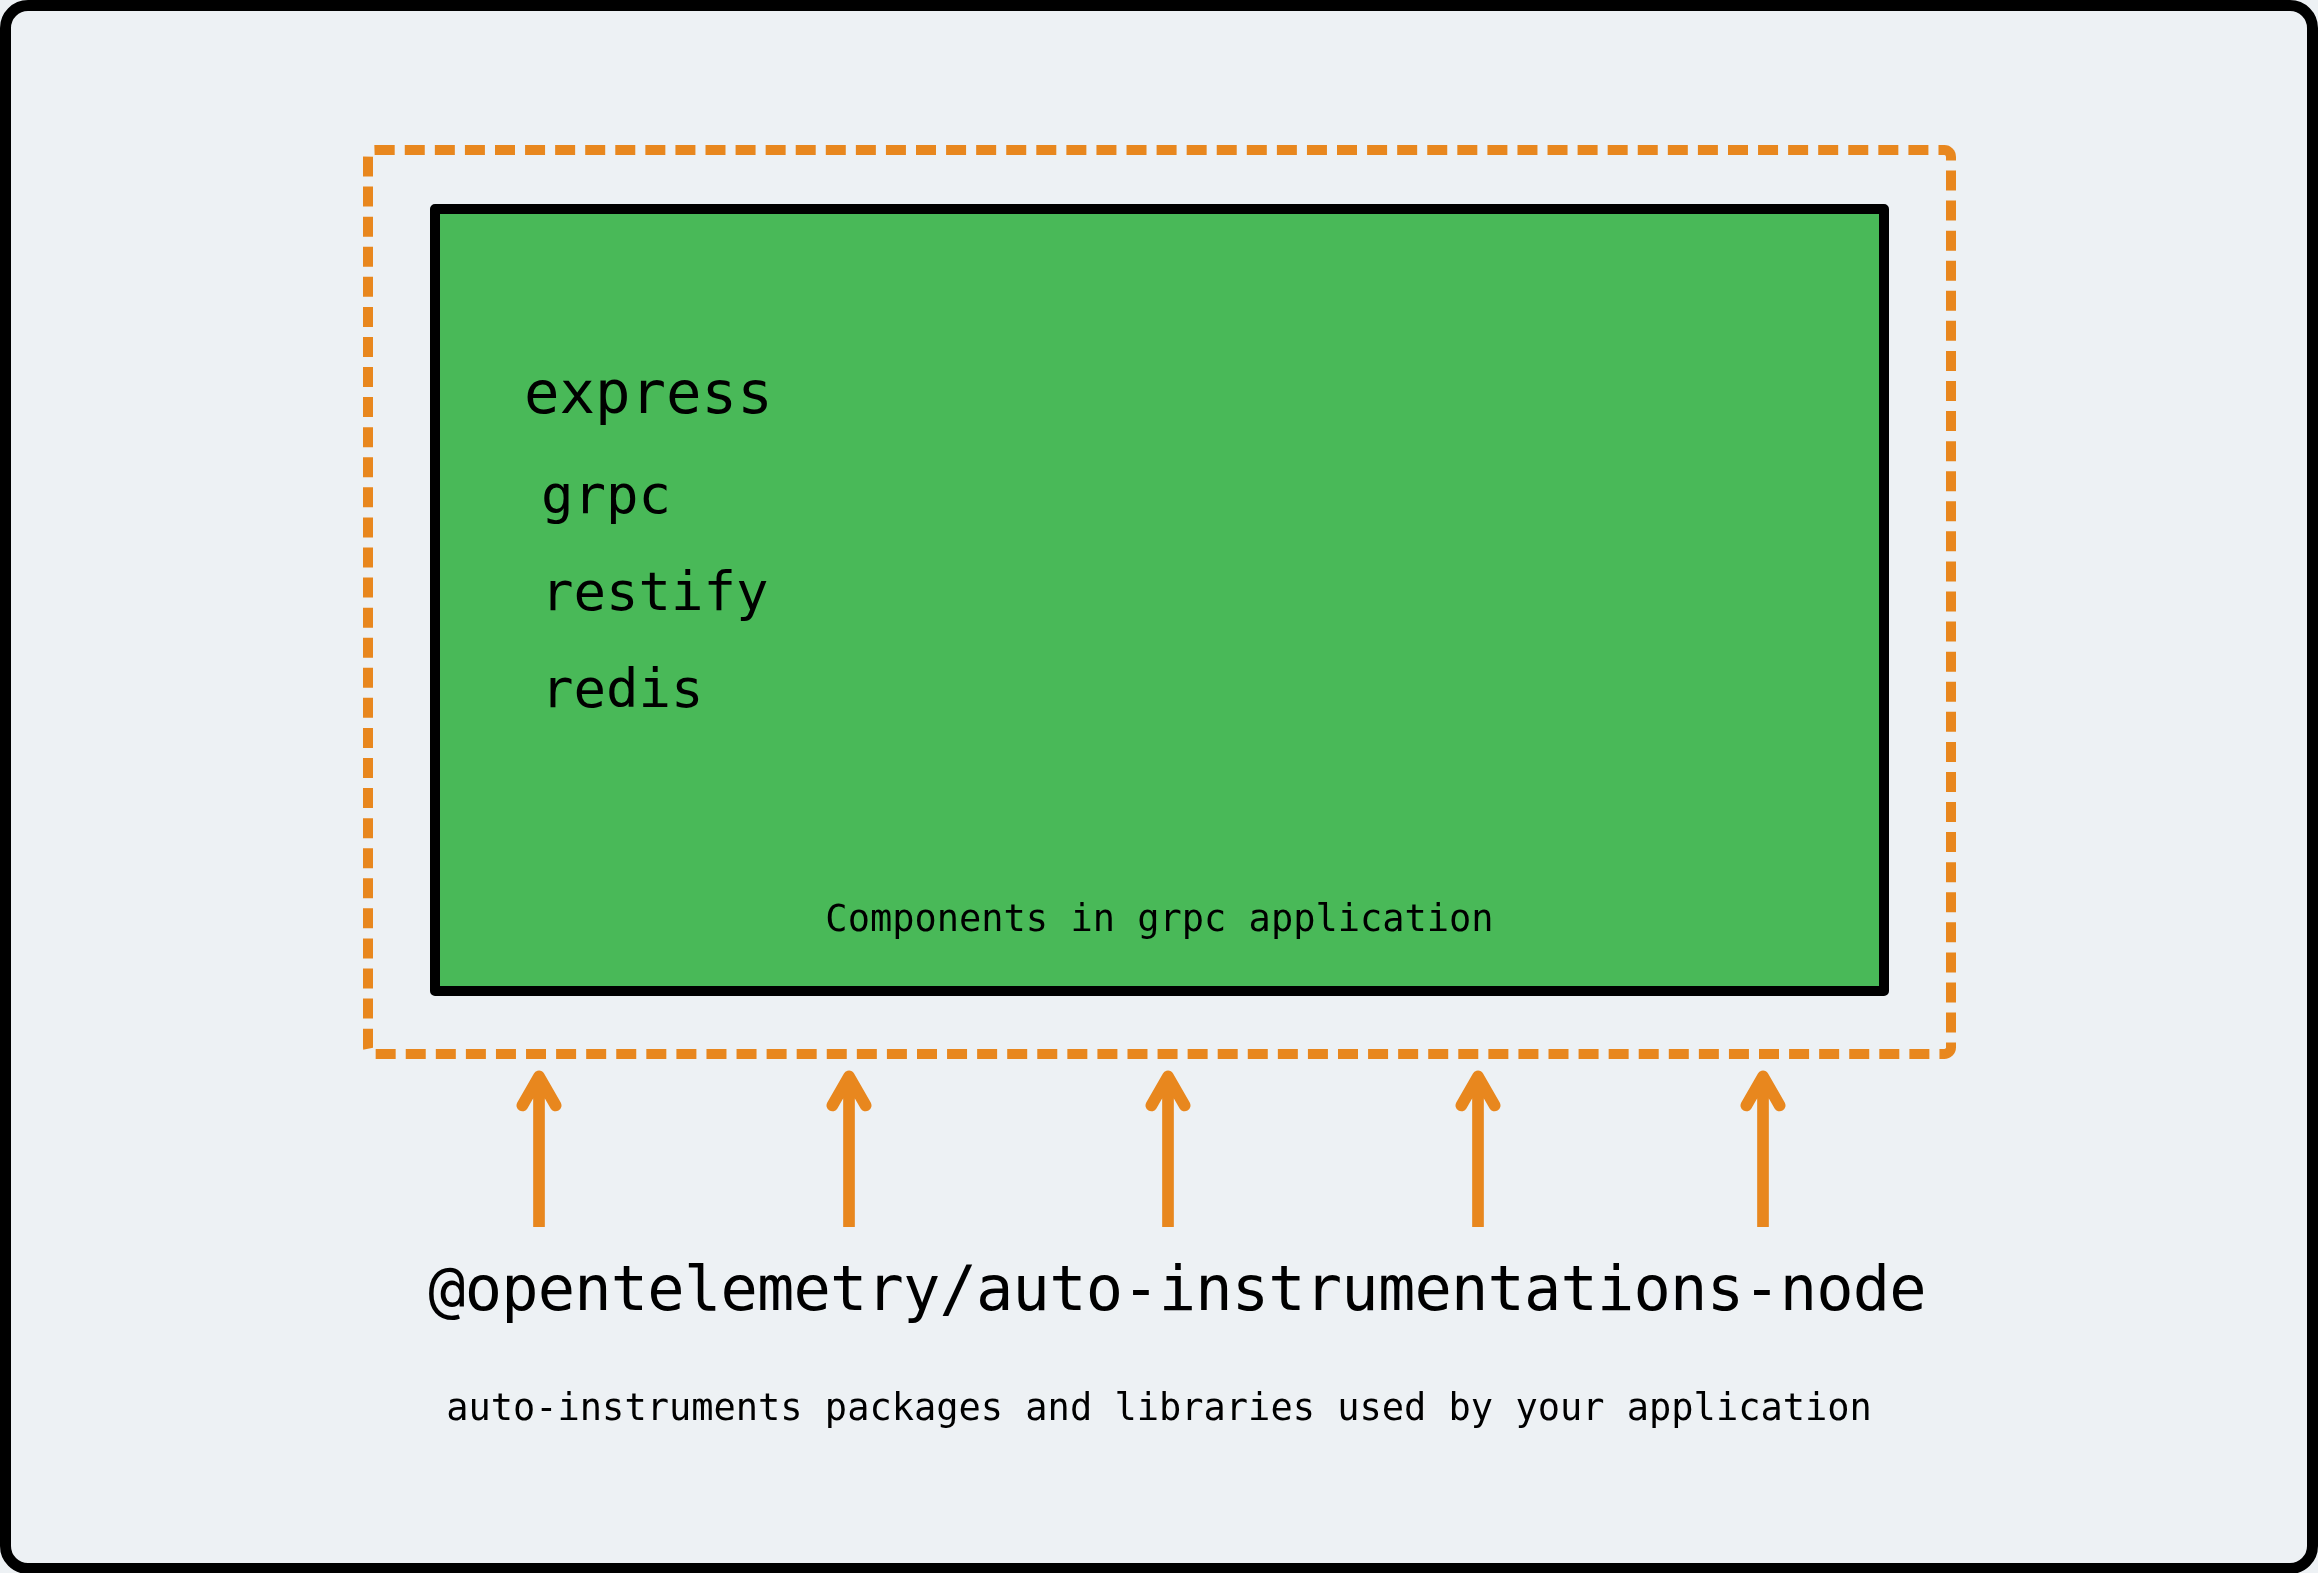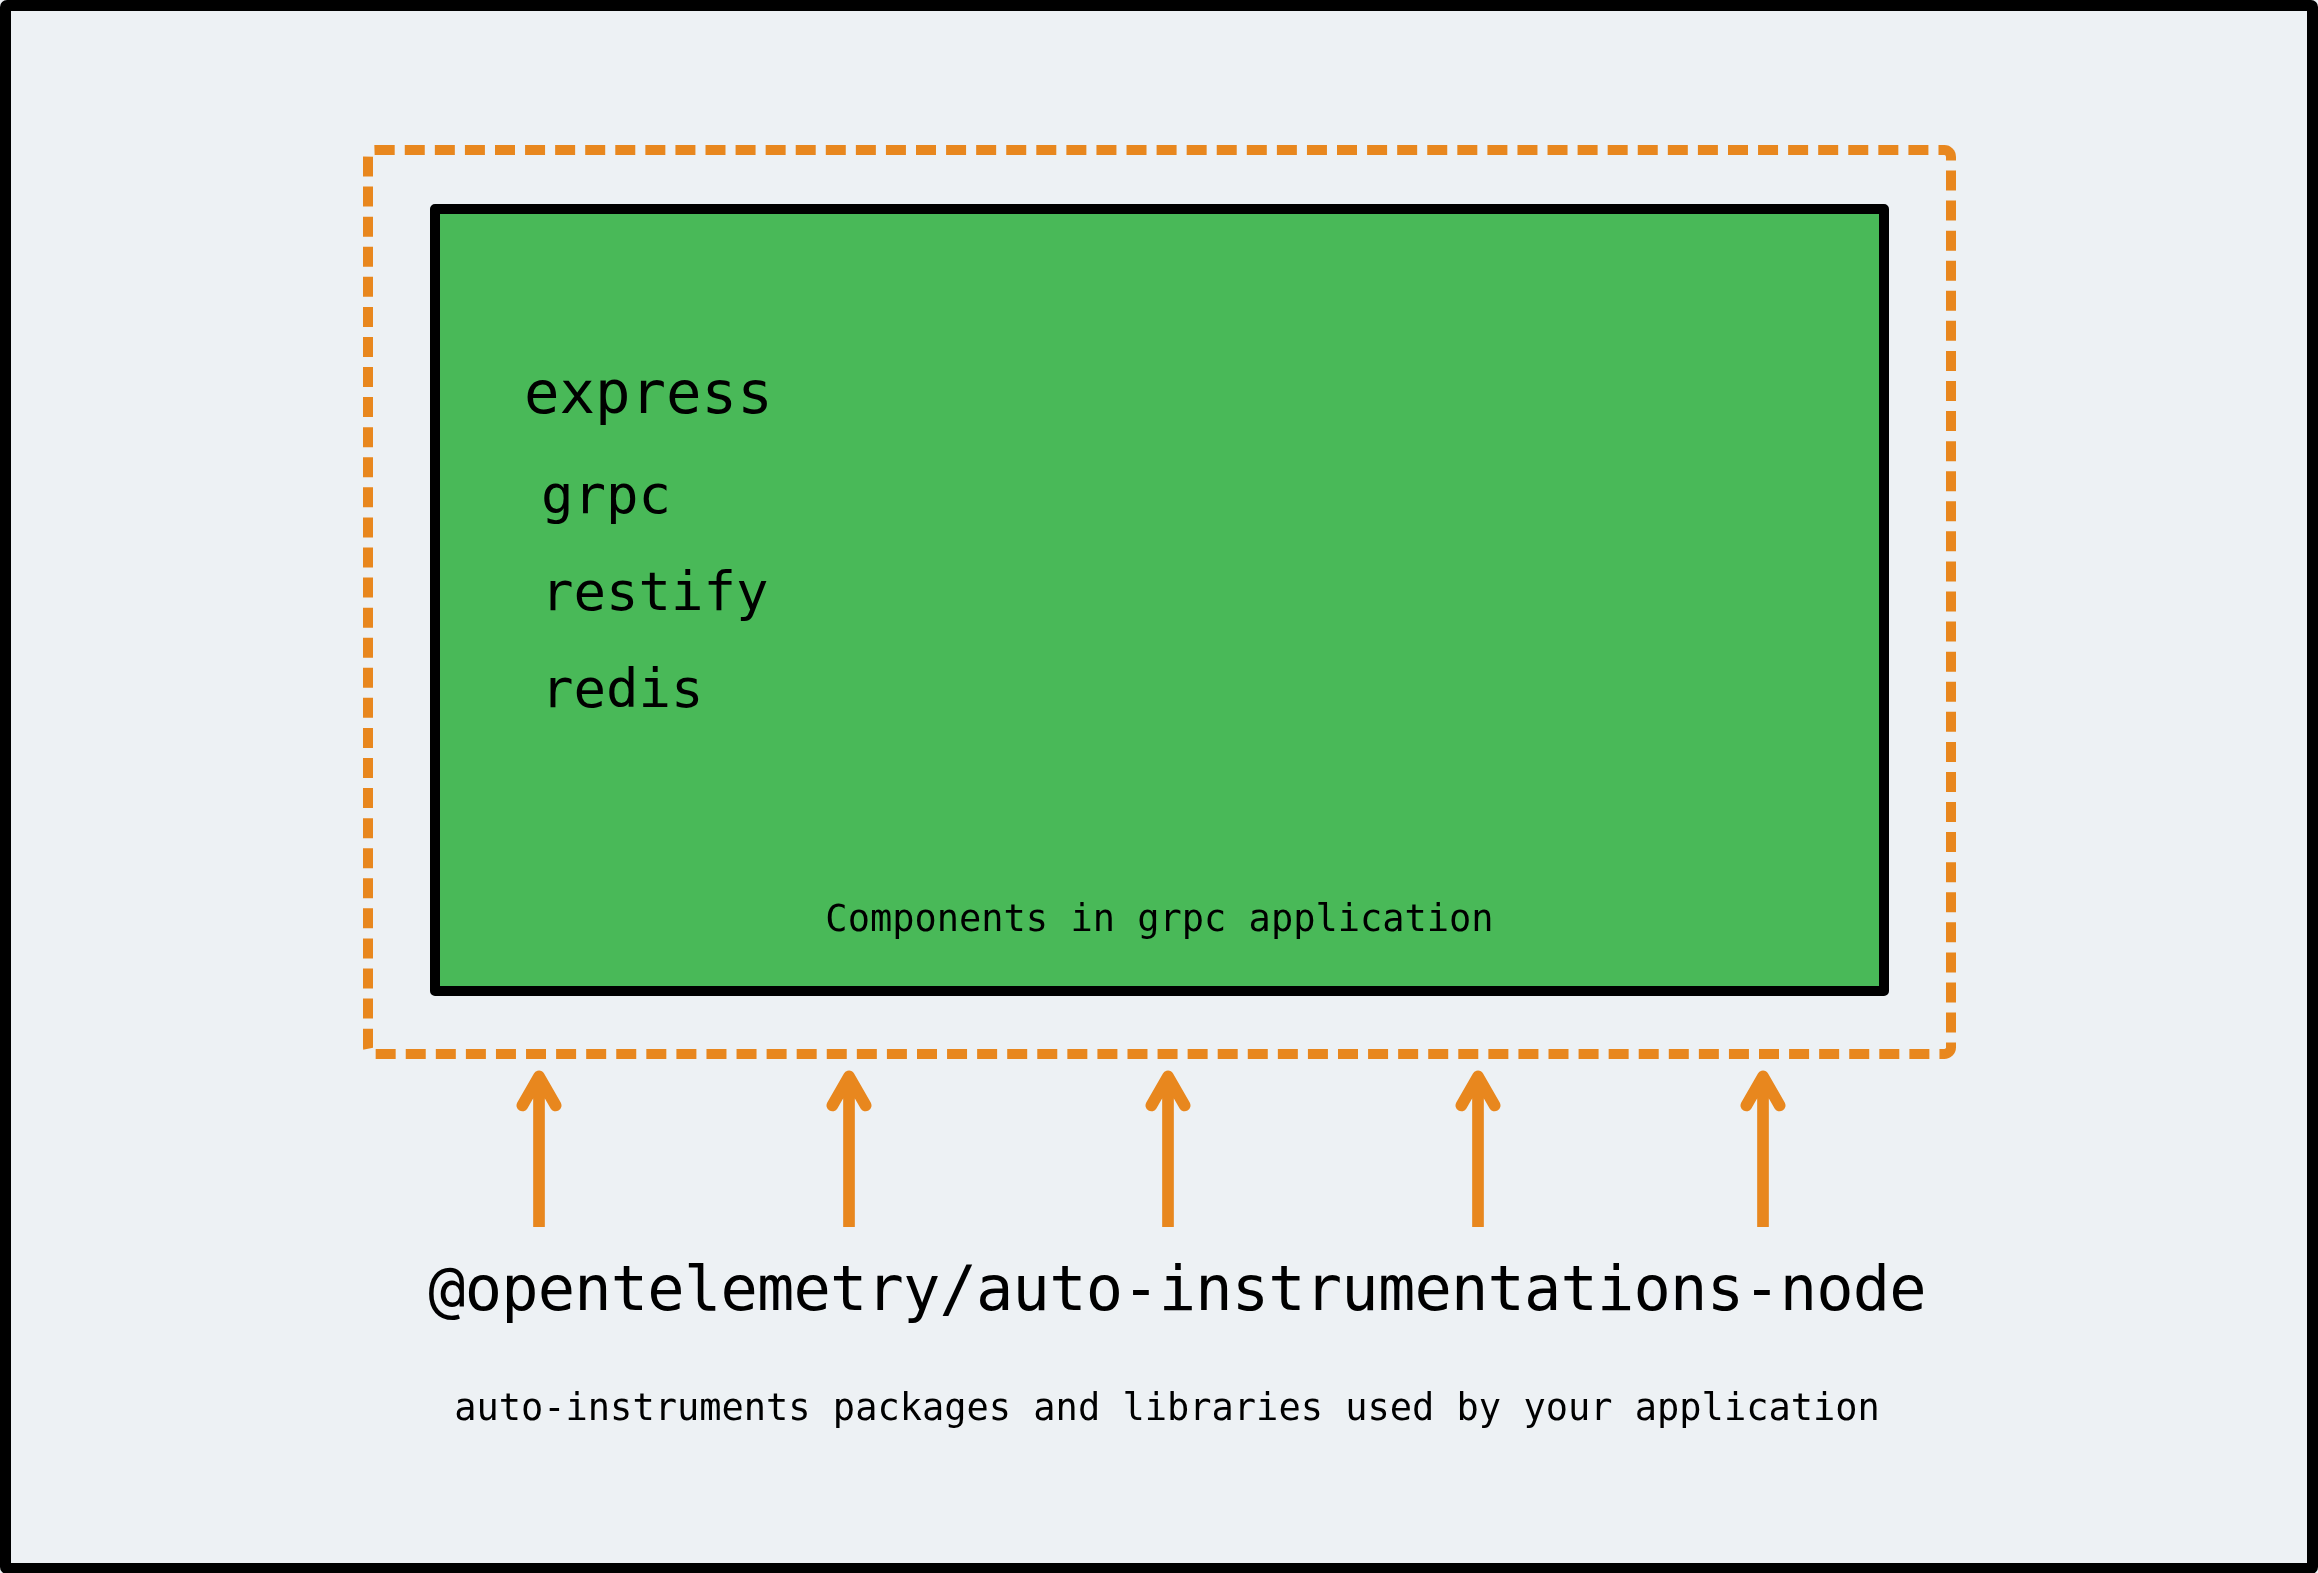--- a/index.html
+++ b/index.html
@@ -10,21 +10,21 @@
     display:flex;
     align-items:center;
     justify-content:center;
   }
   .canvas{
     position:relative;
     width:2319px;
     height:1574px;
     box-sizing:border-box;
     border:11px solid #000;
-    border-radius:7px;
+    border-radius:28px;
     background:#EDF1F4;
   }
   .dashed-wrap{
     position:absolute;
     left:352px;
     top:134px;
     width:1593px;
     height:914px;
     border:10px dashed #E8871E;
     border-radius:11.7px;
@@ -77,21 +77,20 @@
     letter-spacing:-0.8px;
     padding-left:18px;
   }
   .subtitle{
     position:absolute;
     top:1375px;
     left:0;
     width:100%;
     text-align:center;
     font-size:37px;
-    margin-left:8px;
   }
 </style>
 </head>
 <body>
 
 <div class="canvas">
 
   <div class="dashed-wrap"></div>
 
   <div class="solid-box">

